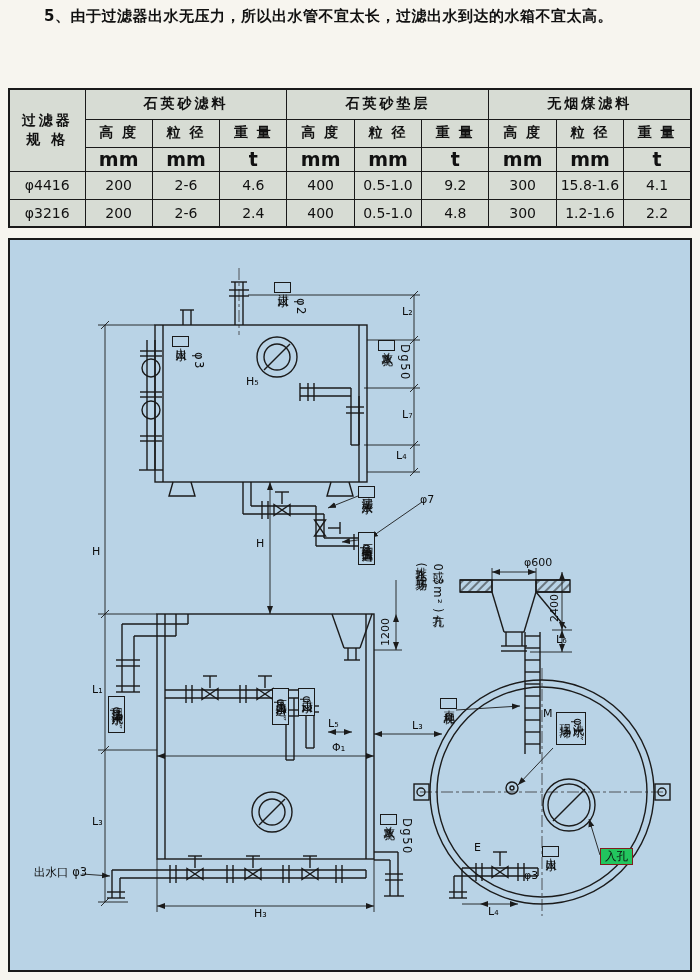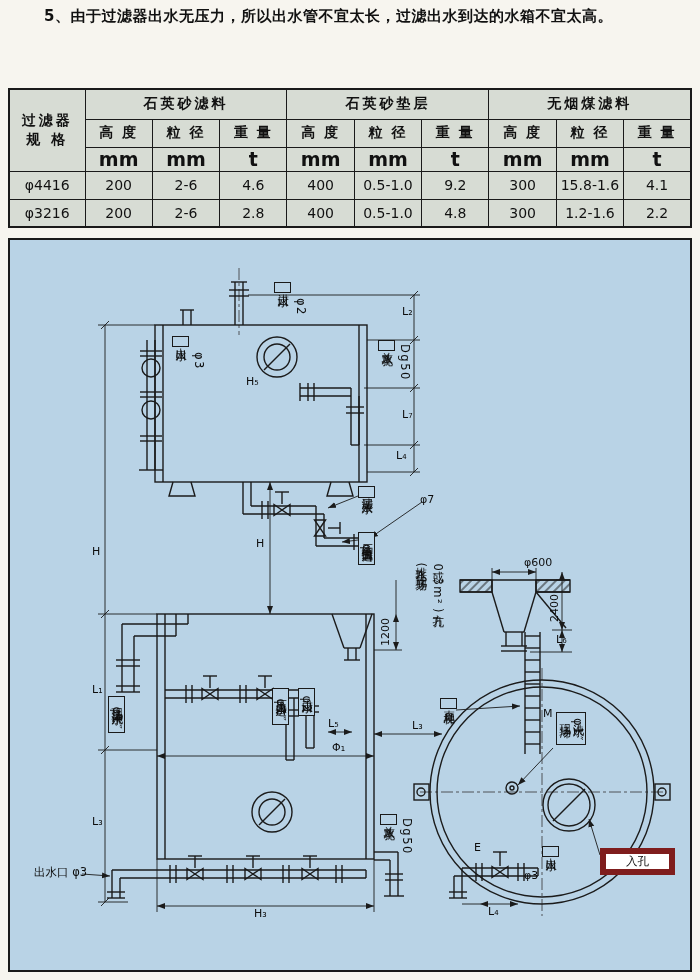--- a/index.html
+++ b/index.html
@@ -33,21 +33,21 @@
   .drawing{
     position:absolute;left:8px;top:238px;width:684px;height:734px;
     background:#b9d3e6;border:2px solid #1a1a1a;
   }
   .drawing svg{position:absolute;left:0;top:0}
   .lbl{position:absolute;font-size:11.5px;line-height:1.15;white-space:nowrap;color:#0d0d0d}
   .v{writing-mode:vertical-rl;text-orientation:mixed;letter-spacing:1.5px}
   .vl{writing-mode:vertical-lr;text-orientation:mixed;letter-spacing:1.5px}
   .vl span{display:block}
   .box{border:1px solid #1a1a1a;background:#b9d3e6;padding:2px 1px}
-  .hbox{border:6px solid #7f1d1d;background:#ffffff;padding:1px 20px}
+  .hbox{border:1px solid #7f1d1d;background:#22c55e;padding:1px 4px}
   .dim{font-size:11px}
   .rot{transform:rotate(-90deg);transform-origin:0 0}
 </style>
 </head>
 <body>
 
 <div class="page">
 
   <div class="notes">
     <p>5、由于过滤器出水无压力，所以出水管不宜太长，过滤出水到达的水箱不宜太高。</p>
@@ -95,21 +95,21 @@
       <td>0.5-1.0</td>
       <td>9.2</td>
       <td>300</td>
       <td>15.8-1.6</td>
       <td>4.1</td>
     </tr>
     <tr class="dat">
       <td>φ3216</td>
       <td>200</td>
       <td>2-6</td>
-      <td>2.8</td>
+      <td>2.4</td>
       <td>400</td>
       <td>0.5-1.0</td>
       <td>4.8</td>
       <td>300</td>
       <td>1.2-1.6</td>
       <td>2.2</td>
     </tr>
   </tbody>
     </table>
 

